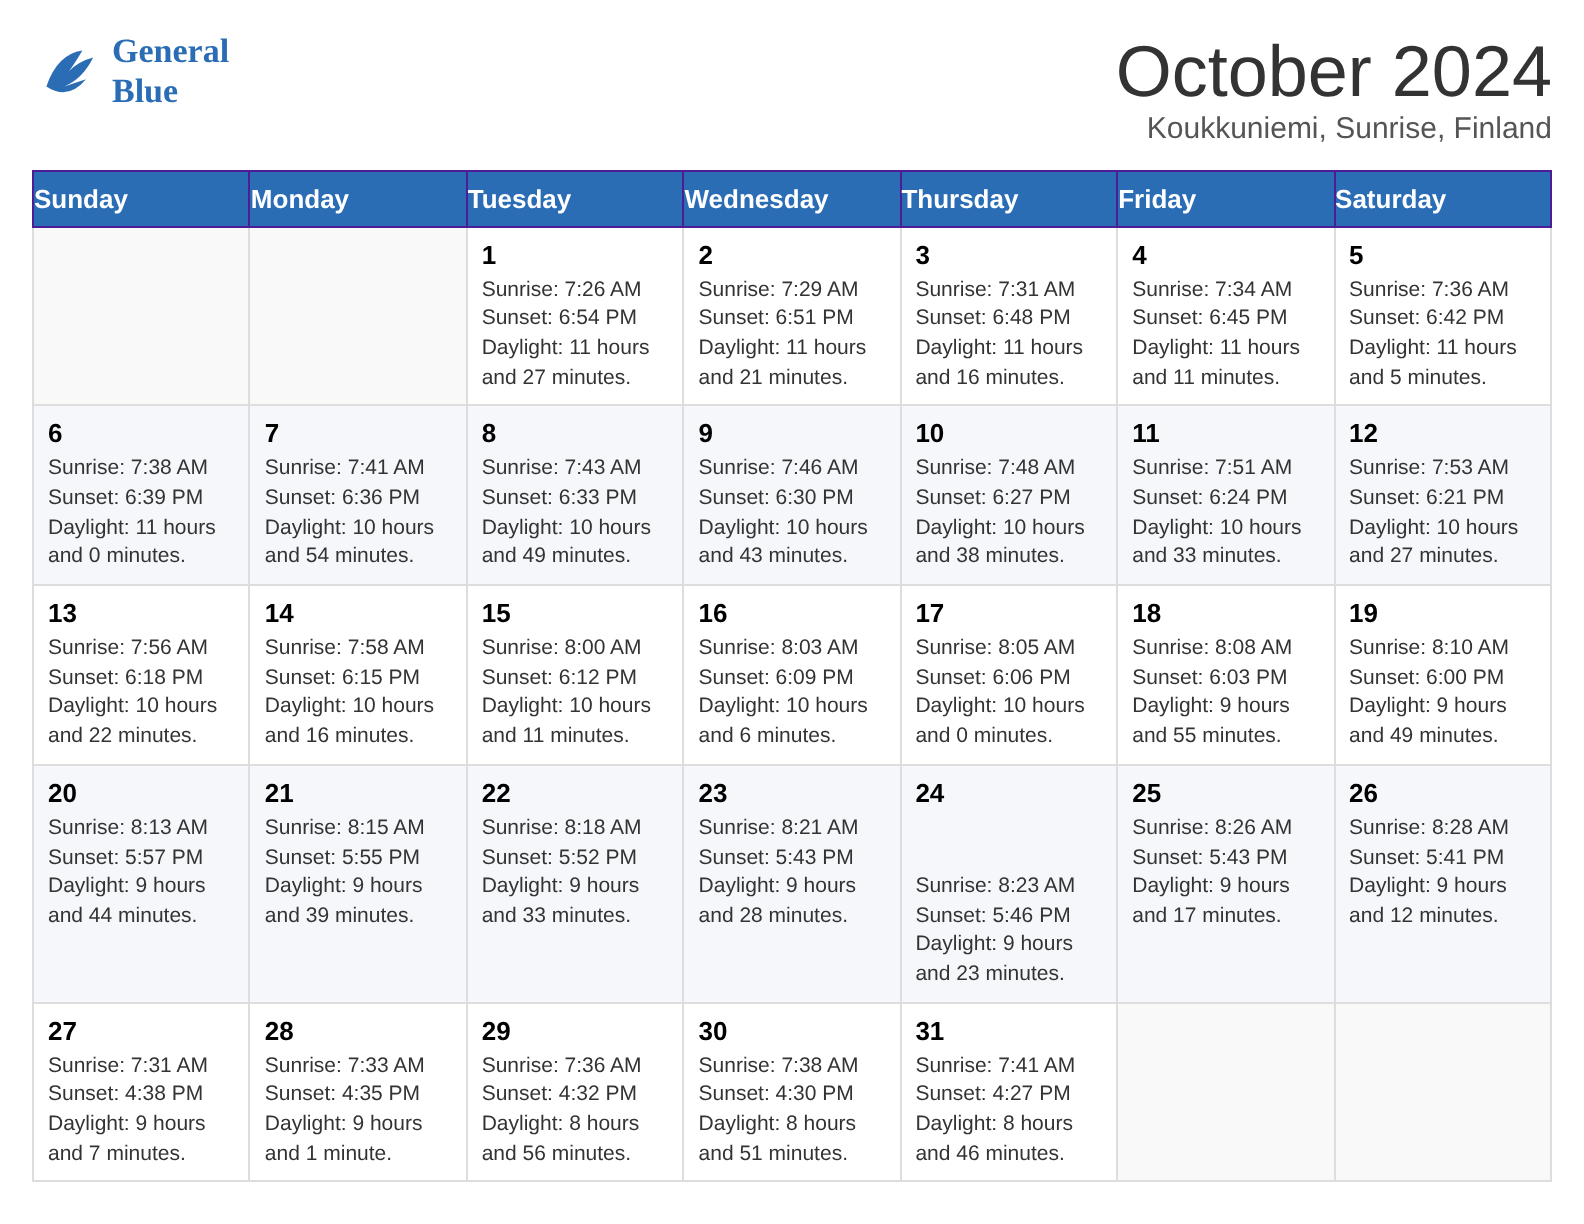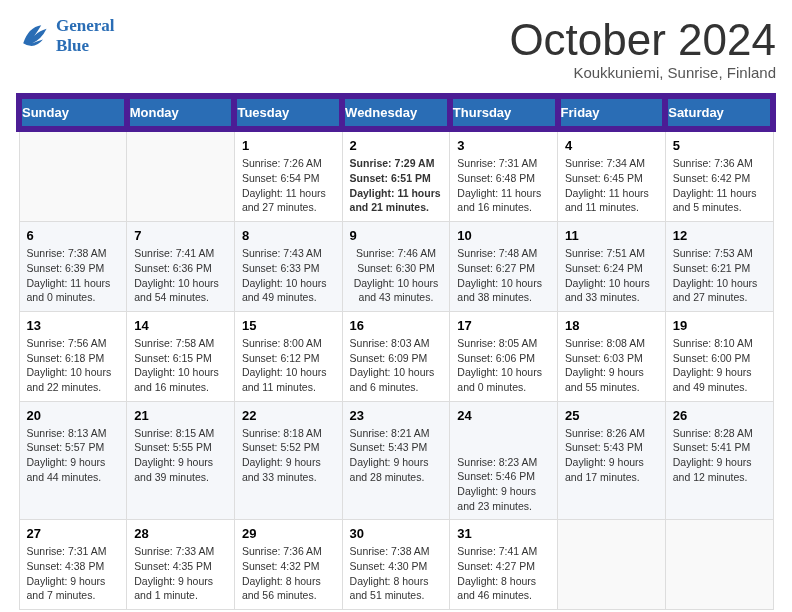--- a/index.html
+++ b/index.html
@@ -23,42 +23,42 @@
       font-family: Liberation Serif, serif;
     }
     .logo-bird {
       width: 36px;
       height: 36px;
     }
     .title-block {
       text-align: right;
     }
     .main-title {
-      font-size: 44px;
+      font-size: 36px;
       font-weight: normal;
       color: #333;
       line-height: 1.1;
     }
     .subtitle {
       font-size: 15px;
       color: #555;
     }
     table {
       width: 100%;
       border-collapse: collapse;
       font-size: 11px;
     }
     thead tr th {
       background-color: #2a6db5;
       color: #fff;
       text-align: left;
       padding: 6px 0;
       font-size: 13px;
       font-weight: bold;
-      border: 6px solid #4c1d95;
+      border: 1px solid #4c1d95;
     }
     tbody tr td {
       border: 1px solid #ddd;
       vertical-align: top;
       padding: 6px 7px;
       width: calc(100% / 7);
       min-height: 80px;
       background: #fff;
     }
     tbody tr:nth-child(even) td {
@@ -115,21 +115,21 @@
         <td class="empty"></td>
         <td class="empty"></td>
         <td>
           <span class="day-num">1</span>
           <div class="day-detail" style="white-space: pre-line;">Sunrise: 7:26 AM
 Sunset: 6:54 PM
 Daylight: 11 hours and 27 minutes.</div>
         </td>
         <td>
           <span class="day-num">2</span>
-          <div class="day-detail" style="white-space: pre-line; font-weight: bold;">Sunrise: 7:29 AM
+          <div class="day-detail" style="white-space: pre-line;">Sunrise: 7:29 AM
 Sunset: 6:51 PM
 Daylight: 11 hours and 21 minutes.</div>
         </td>
         <td>
           <span class="day-num">3</span>
           <div class="day-detail" style="white-space: pre-line;">Sunrise: 7:31 AM
 Sunset: 6:48 PM
 Daylight: 11 hours and 16 minutes.</div>
         </td>
         <td>
@@ -159,21 +159,21 @@
 Daylight: 10 hours and 54 minutes.</div>
         </td>
         <td>
           <span class="day-num">8</span>
           <div class="day-detail" style="white-space: pre-line;">Sunrise: 7:43 AM
 Sunset: 6:33 PM
 Daylight: 10 hours and 49 minutes.</div>
         </td>
         <td>
           <span class="day-num">9</span>
-          <div class="day-detail" style="white-space: pre-line; text-align: center;">Sunrise: 7:46 AM
+          <div class="day-detail" style="white-space: pre-line;">Sunrise: 7:46 AM
 Sunset: 6:30 PM
 Daylight: 10 hours and 43 minutes.</div>
         </td>
         <td>
           <span class="day-num">10</span>
           <div class="day-detail" style="white-space: pre-line;">Sunrise: 7:48 AM
 Sunset: 6:27 PM
 Daylight: 10 hours and 38 minutes.</div>
         </td>
         <td>

